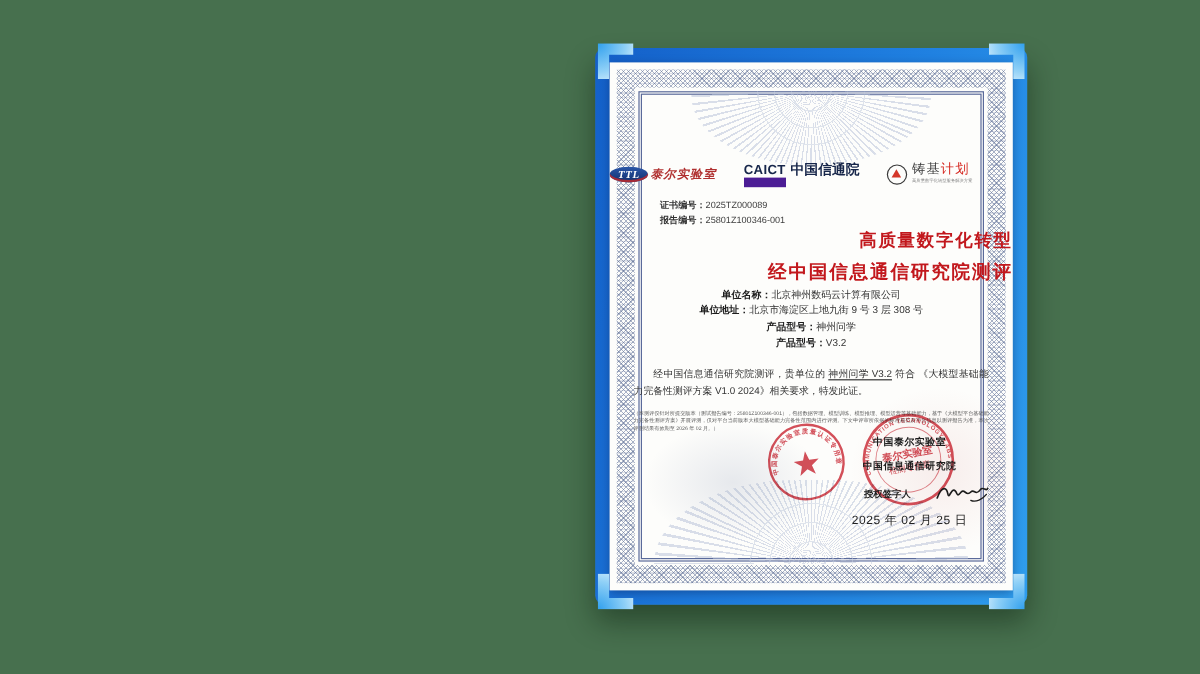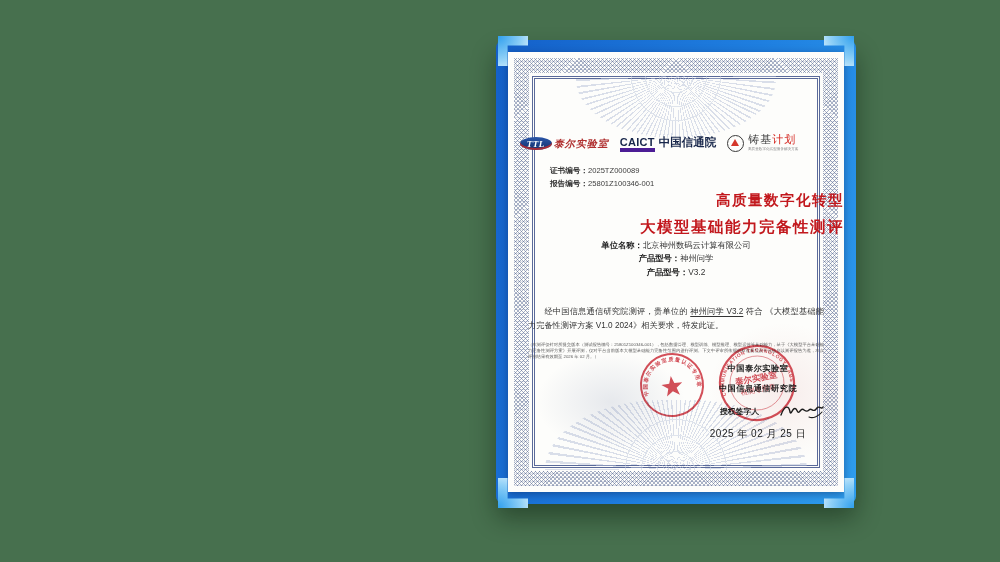--- a/index.html
+++ b/index.html
@@ -35,30 +35,30 @@
        repeating-conic-gradient(from 115deg at 50% 0,#b6c1d8 0 1.1deg,transparent 1.1deg 3.8deg);}
   .rosette.bottom{bottom:22px;width:262px;height:70px;border-radius:130px 130px 0 0/78px 78px 0 0;
      background:
        radial-gradient(circle at 50% 100%,transparent 0 18px,#c3cddf 18px 19px,transparent 19px 34px,#c3cddf 34px 35px,transparent 35px 50px,#c3cddf 50px 51px,transparent 51px),
        repeating-conic-gradient(from -65deg at 50% 100%,#b6c1d8 0 1.1deg,transparent 1.1deg 3.8deg);}
   .wm{position:absolute;border-radius:50%;pointer-events:none;}
   .wm.a{left:28px;top:300px;width:150px;height:100px;background:radial-gradient(ellipse,rgba(150,160,185,.22),transparent 70%);}
   .wm.b{left:200px;top:270px;width:150px;height:140px;background:radial-gradient(ellipse,rgba(205,120,120,.12),transparent 70%);}
   
   .content{position:absolute;inset:0;}
-  .logos{position:absolute;top:82px;left:0;width:100%;display:flex;justify-content:center;align-items:center;gap:11px;}
+  .logos{position:absolute;top:82px;left:0;width:100%;display:flex;justify-content:space-between;align-items:center;gap:11px;}
   .ttl{display:flex;align-items:center;gap:2px;}
   .ttl-ellipse{display:flex;align-items:center;justify-content:center;width:32px;height:13px;border-radius:50%;
      background:linear-gradient(180deg,#2a56a8,#12306e);color:#fff;font-style:italic;font-weight:bold;
      font-family:"Liberation Serif","DejaVu Serif",serif;font-size:9px;letter-spacing:.5px;
      box-shadow:inset 0 -2px 0 rgba(200,40,40,.8);}
   .ttl-name{font-family:"DejaVu Serif","Liberation Serif",serif;font-style:italic;font-weight:bold;
      color:#b03030;font-size:10px;letter-spacing:1px;}
   .caict{display:flex;align-items:baseline;gap:4px;}
-  .caict-abbr{font-weight:bold;font-size:11px;color:#17264a;letter-spacing:.3px;border-bottom:4px solid #4c1d95;line-height:1.1;}
+  .caict-abbr{font-weight:bold;font-size:11px;color:#17264a;letter-spacing:.3px;border-bottom:8px solid #4c1d95;line-height:1.1;}
   .caict-name{font-weight:bold;font-size:11.5px;color:#17264a;}
   .zhuji{display:flex;align-items:center;gap:4px;}
   .zhuji-icon{width:15px;height:15px;border:1.4px solid #3a3a3a;border-radius:50%;position:relative;}
   .zhuji-icon::after{content:"";position:absolute;left:3px;top:3.2px;border-left:4.5px solid transparent;
      border-right:4.5px solid transparent;border-bottom:7.5px solid #d4372a;}
   .zhuji-text{display:flex;flex-direction:column;line-height:1;}
   .zhuji-row{font-weight:normal;font-size:11px;letter-spacing:1px;}
   .zhuji-dark{color:#3a3a3a;}
   .zhuji-red{color:#d4231c;}
   .zhuji-tag{margin-top:2px;font-size:6px;transform:scale(.6);transform-origin:left top;color:#8a8a8a;white-space:nowrap;width:160%;}
@@ -125,25 +125,26 @@
           </div>
         </div>
 
         <div class="numbers">
           <div><b>证书编号：</b><span>2025TZ000089</span></div>
           <div><b>报告编号：</b><span>25801Z100346-001</span></div>
         </div>
 
         <div class="title" style="color:#c2181d;">
           <div class="l1">高质量数字化转型</div>
-          <div class="l2">大模型基础能力完备性测评</div>
+          <div class="l2">经中国信息通信研究院测评</div>
         </div>
 
         <div class="fields">
           <div><b>单位名称：</b><span>北京神州数码云计算有限公司</span></div>
+          <div><b>单位地址：</b><span>北京市海淀区上地九街 9 号 3 层 308 号</span></div>
           <div><b>产品型号：</b><span>神州问学</span></div>
           <div><b>产品型号：</b><span>V3.2</span></div>
         </div>
 
         <div class="bodytext"><span>经中国信息通信研究院测评，贵单位的 </span><span class="uline">神州问学 V3.2</span><span> 符合 《大模型基础能力完备性测评方案 V1.0 2024》相关要求，特发此证。</span></div>
 
         <div class="fineprint">
           <div class="fineprint-inner">（本测评仅针对所提交版本（测试报告编号：25801Z100346-001），包括数据管理、模型训练、模型推理、模型运营等基础能力，基于《大模型平台基础能力完备性测评方案》开展评测，仅对平台当前版本大模型基础能力完备性范围内进行评测。下文中评审所依据的标准规范及平台信息以测评报告为准，本次评测结果有效期至 2026 年 02 月。）</div>
         </div>
 

